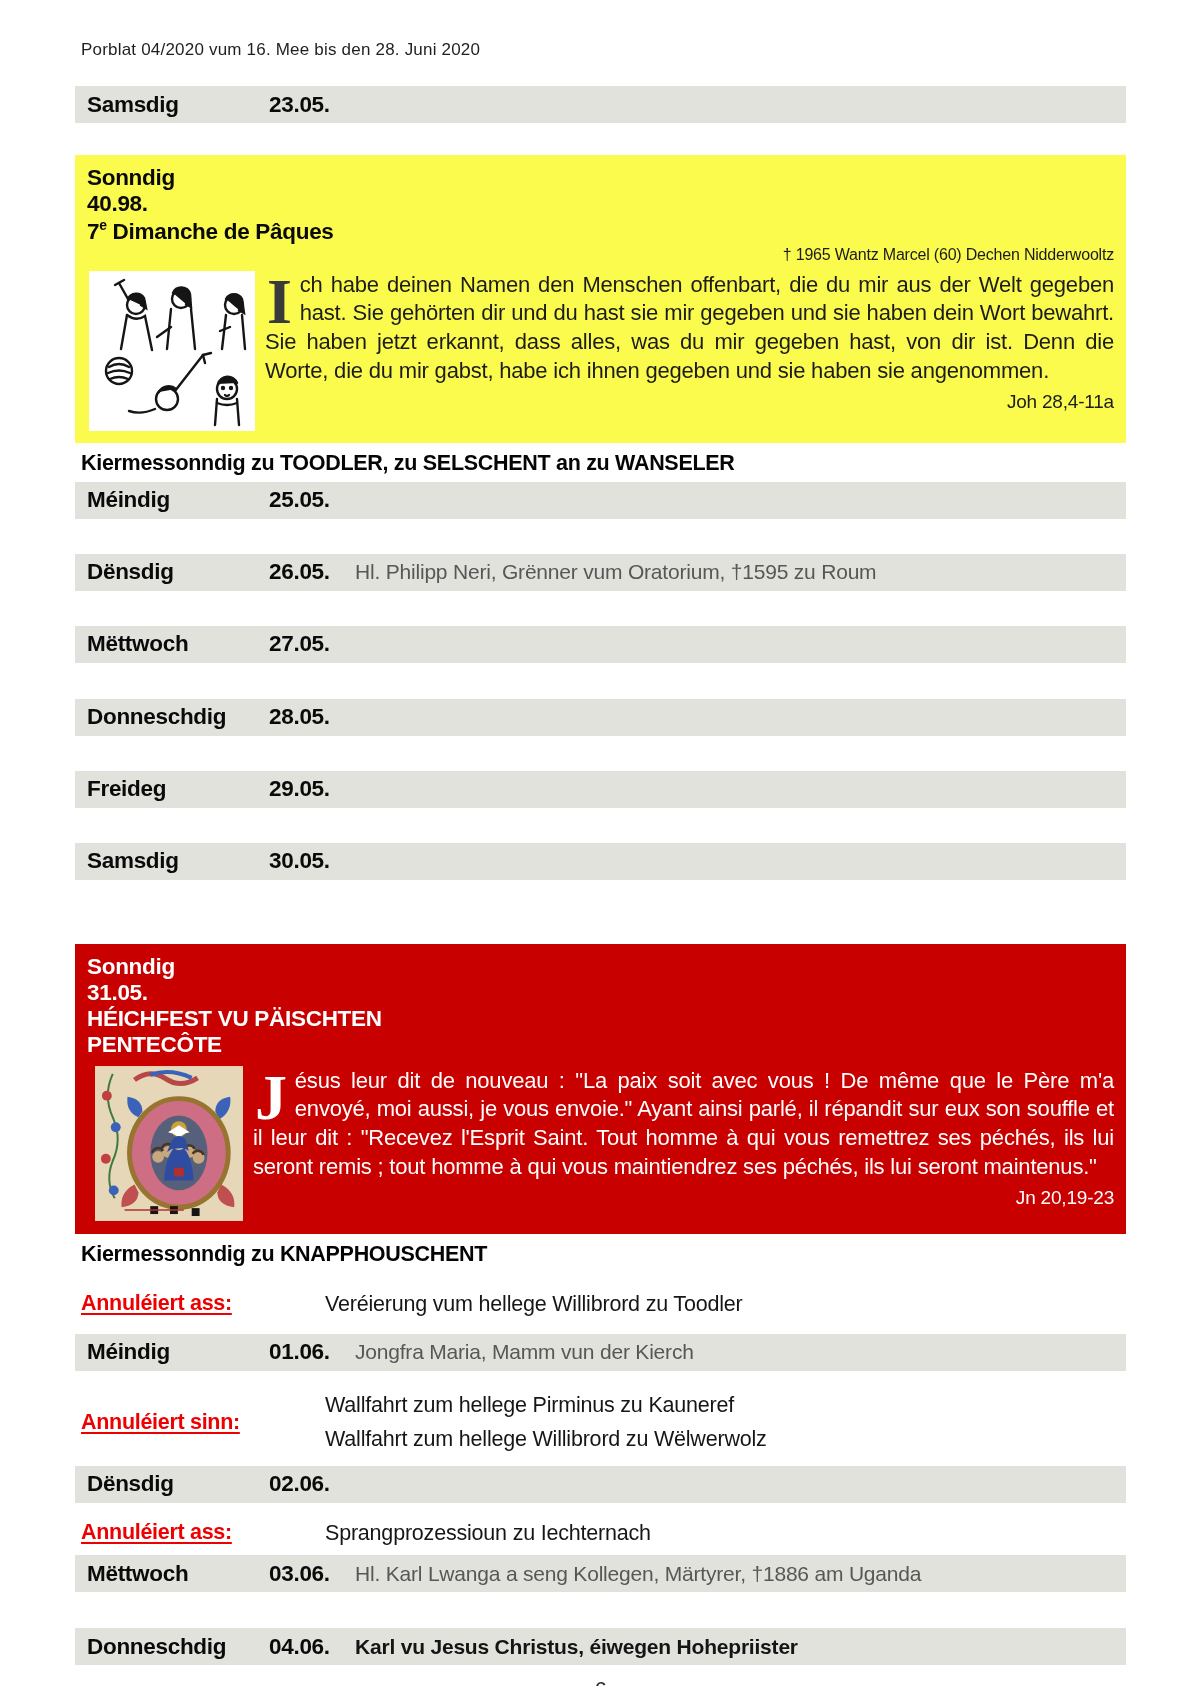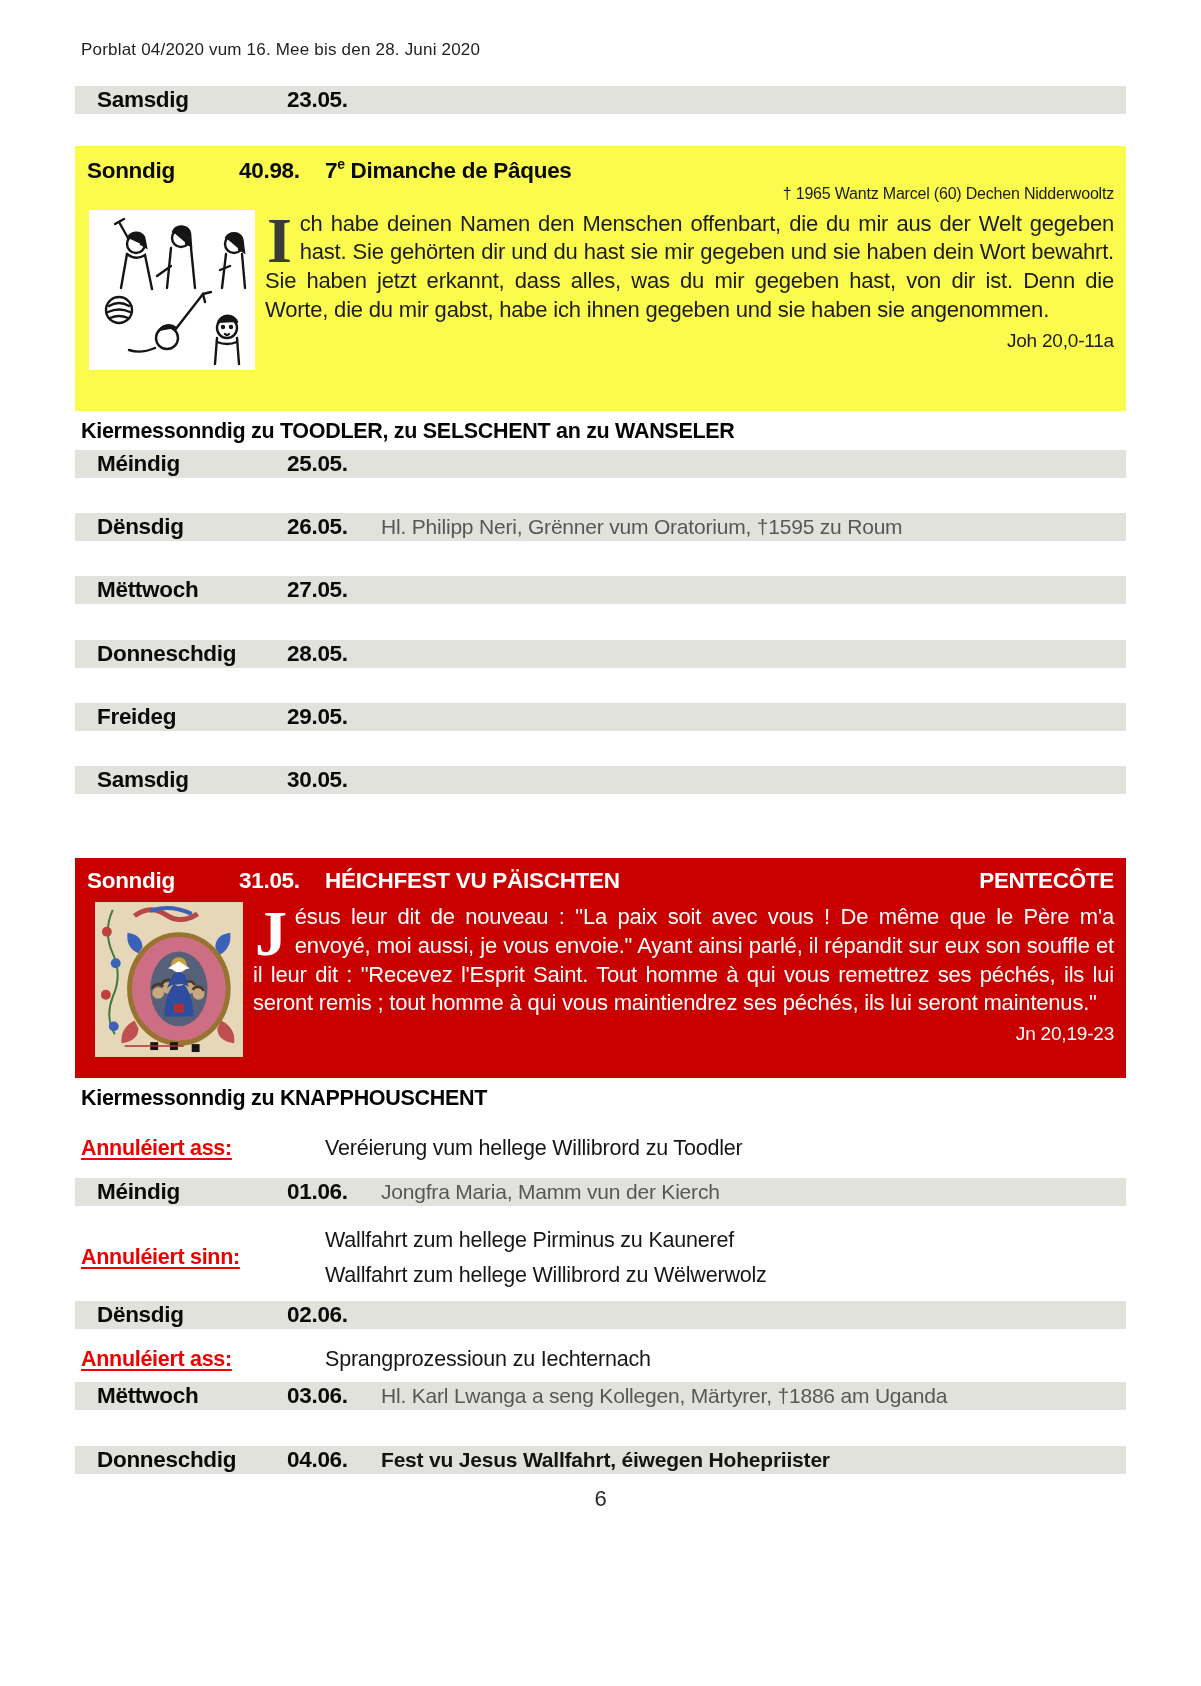--- a/index.html
+++ b/index.html
@@ -10,43 +10,42 @@
     font-family:"Liberation Sans",sans-serif;
     color:#1a1a1a;
     overflow:hidden;
   }
   .content{position:absolute;left:75px;top:0;width:1051px;}
 
   .doc-header{margin:40px 0 0 6px;font-size:17px;color:#1f1f1f;letter-spacing:.2px;}
 
   .day-row{
     display:flex;align-items:center;
-    background:#E2E2DC;height:28px;
-    padding-left:22px;box-sizing:border-box;
+    background:#E2E2DC;height:37px;
+    padding-left:12px;box-sizing:border-box;
     white-space:nowrap;
-    gap:8px;
   }
   .day-col{width:158px;flex:none;font-weight:bold;font-size:22.5px;letter-spacing:-.3px;color:#0a0a0a;}
   .date-col{width:86px;flex:none;font-weight:bold;font-size:22.5px;letter-spacing:-.3px;color:#0a0a0a;margin-left:24px;}
   .detail-col{font-size:21px;color:#575757;letter-spacing:-.2px;}
   .detail-bold{color:#141414;font-weight:bold;}
 
   .section-note{margin-top:8px;padding-left:6px;font-weight:bold;font-size:21.5px;letter-spacing:-.3px;color:#050505;}
 
   .annul-row{display:flex;align-items:center;padding-left:6px;white-space:nowrap;}
   .annul-label{width:158px;flex:none;font-weight:bold;font-size:21.5px;letter-spacing:-.3px;color:#EE0000;text-decoration:underline;text-decoration-thickness:2px;text-underline-offset:3px;}
   .annul-detail{width:86px;flex:none;}
   .annul-text{font-size:21.5px;color:#161616;letter-spacing:-.2px;line-height:1.6;}
 
   
   .sunday{box-sizing:border-box;padding:10px 12px 12px 12px;}
   .sunday-yellow{margin-top:32px;background:#FBFB4E;min-height:265px;}
   .sunday-red{margin-top:64px;background:#C80000;min-height:220px;color:#ffffff;}
 
-  .sun-head{display:flex;align-items:baseline;font-weight:bold;font-size:22.5px;letter-spacing:-.3px;white-space:nowrap;}
+  .sun-head{display:flex;align-items:baseline;font-weight:bold;font-size:22.5px;letter-spacing:-.3px;white-space:nowrap;flex-direction:column;}
   .sunday-yellow .sun-head{color:#0a0a0a;}
   .sunday-red .sun-head{color:#ffffff;}
   .sun-day{width:152px;flex:none;}
   .sun-date{width:86px;flex:none;}
   .sun-title{flex:1;}
   .sun-title-right{text-align:left;}
   .sun-title-right sup{font-size:.62em;}
   .sun-memorial{text-align:right;font-size:16px;margin-top:1px;color:#1b1b1b;letter-spacing:-.2px;}
 
   .sun-content{display:flex;margin-top:7px;}
@@ -138,21 +137,21 @@
                 <path d="M148,128 l2,26"></path>
                 <path d="M128,132 q10,4 20,0"></path>
               <circle cx="134" cy="117" r="1" fill="#151515"></circle>
                 <circle cx="142" cy="117" r="1" fill="#151515"></circle>
               <path d="M136,124 q2,2 4,0"></path>
             </g>
           </svg>
         </div>
         <div class="sun-para">
           <span class="dropcap">I</span><span>ch habe deinen Namen den Menschen offenbart, die du mir aus der Welt gegeben hast. Sie gehörten dir und du hast sie mir gegeben und sie haben dein Wort bewahrt. Sie haben jetzt erkannt, dass alles, was du mir gegeben hast, von dir ist. Denn die Worte, die du mir gabst, habe ich ihnen gegeben und sie haben sie angenommen.</span>
-          <span class="citation">Joh 20,0-11a</span>
+          <span class="citation">Joh 28,4-11a</span>
         </div>
       </div>
     </div>
 
     <div class="section-note">Kiermessonndig zu TOODLER, zu SELSCHENT an zu WANSELER</div>
 
     <div class="day-row" id="row-2505">
       <span class="day-col">Méindig</span>
       <span class="date-col">25.05.</span>
     </div>
@@ -267,19 +266,19 @@
 
     <div class="day-row" id="row-0306">
       <span class="day-col">Mëttwoch</span>
       <span class="date-col">03.06.</span>
       <span class="detail-col">Hl. Karl Lwanga a seng Kollegen, Märtyrer, †1886 am Uganda</span>
     </div>
 
     <div class="day-row" id="row-0406">
       <span class="day-col">Donneschdig</span>
       <span class="date-col">04.06.</span>
-      <span class="detail-col detail-bold">Fest vu Jesus Wallfahrt, éiwegen Hohepriister</span>
+      <span class="detail-col detail-bold">Karl vu Jesus Christus, éiwegen Hohepriister</span>
     </div>
 
     <div class="page-num">6</div>
 
   </div>
 </div>
 
 </body></html>

